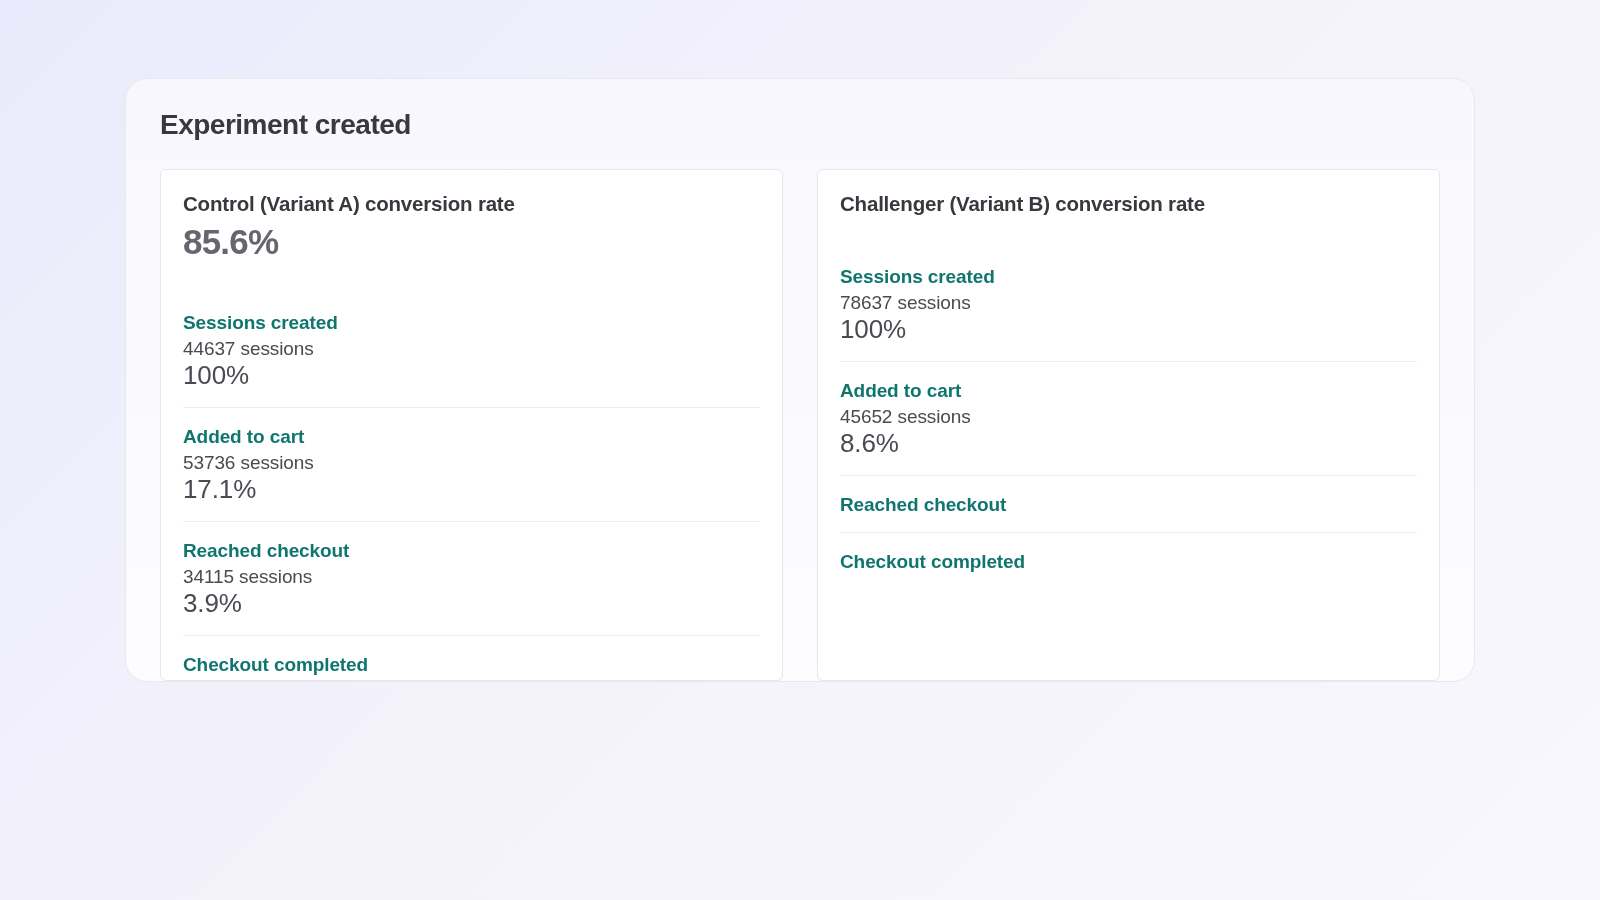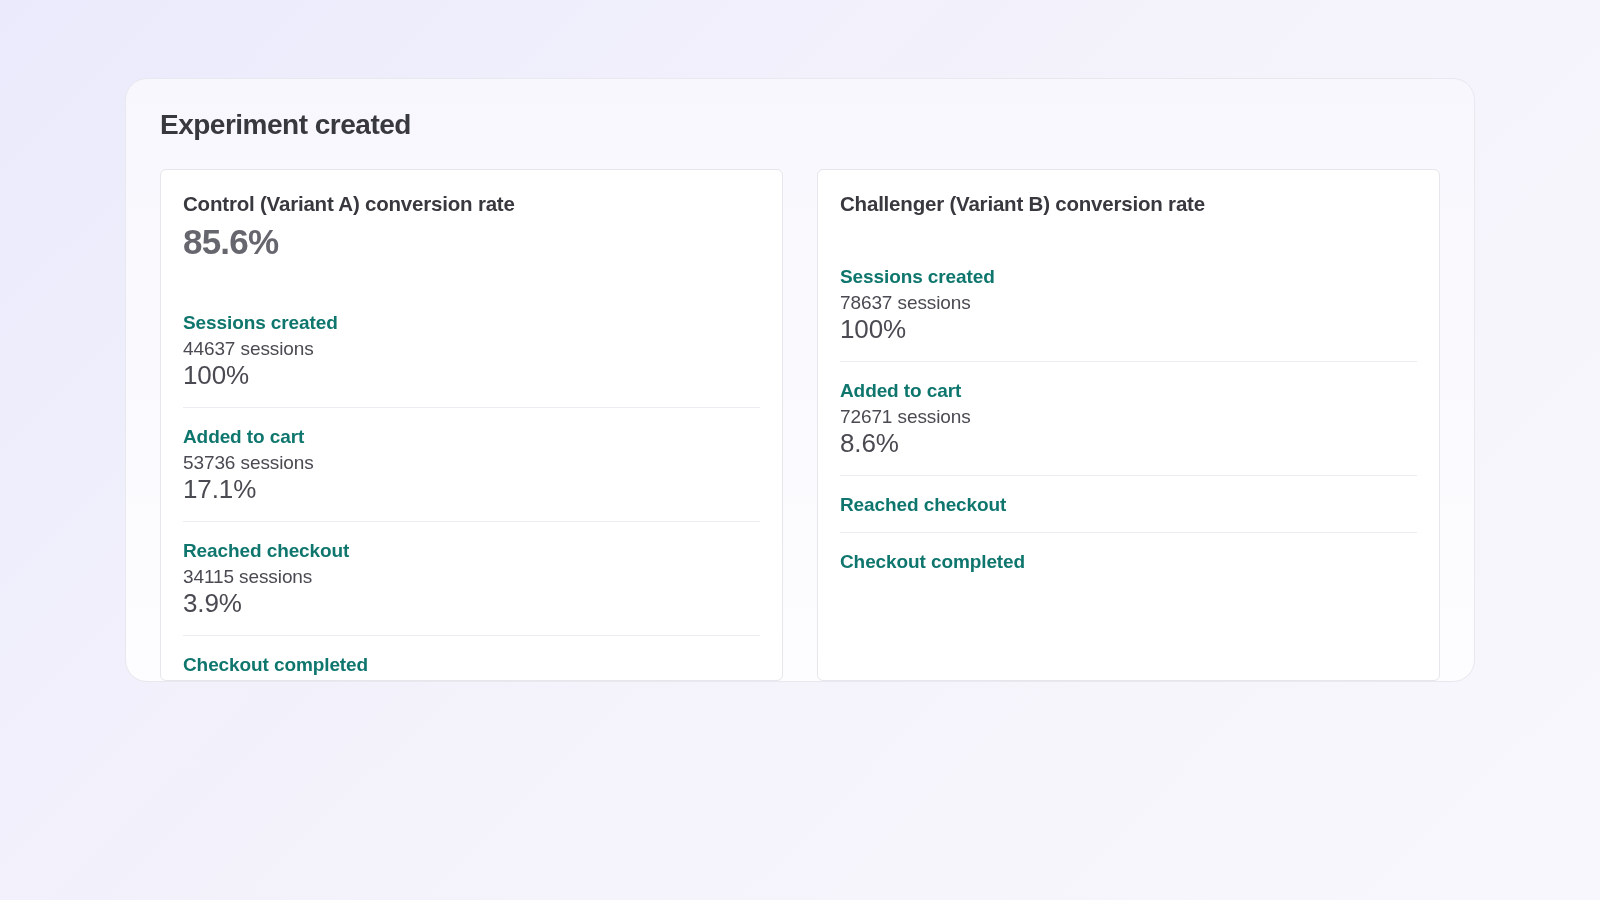--- a/index.html
+++ b/index.html
@@ -157,21 +157,21 @@
           <div class="step">
             <div class="step-label">Sessions created</div>
             <div class="step-row">
               <div class="step-value">78637 sessions</div>
               <div class="step-pct">100%</div>
             </div>
           </div>
           <div class="step">
             <div class="step-label">Added to cart</div>
             <div class="step-row">
-              <div class="step-value">72671 sessions</div>
+              <div class="step-value">45652 sessions</div>
               <div class="step-pct">8.6%</div>
             </div>
           </div>
           <div class="step">
             <div class="step-label">Reached checkout</div>
           </div>
           <div class="step">
             <div class="step-label">Checkout completed</div>
           </div>
         </div>

